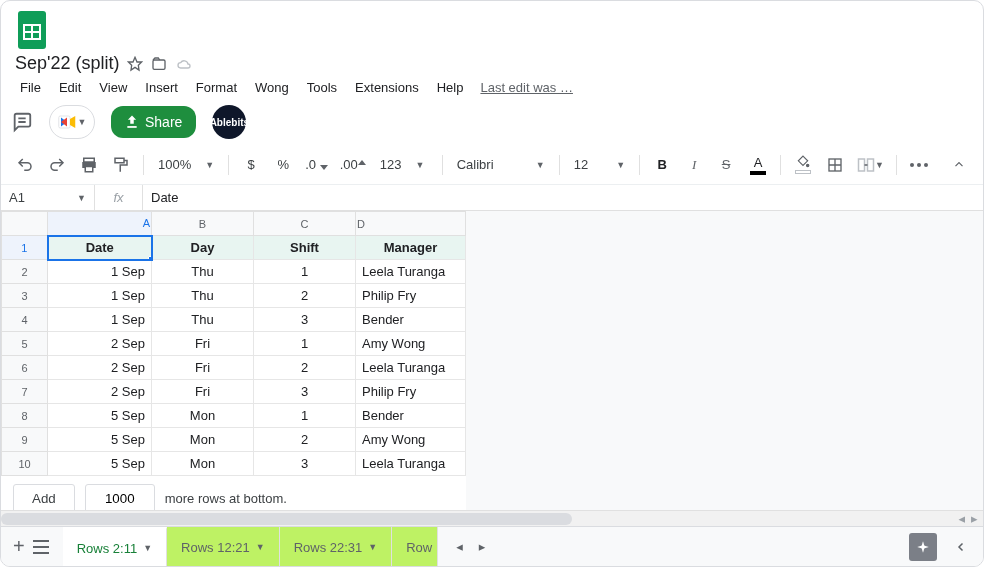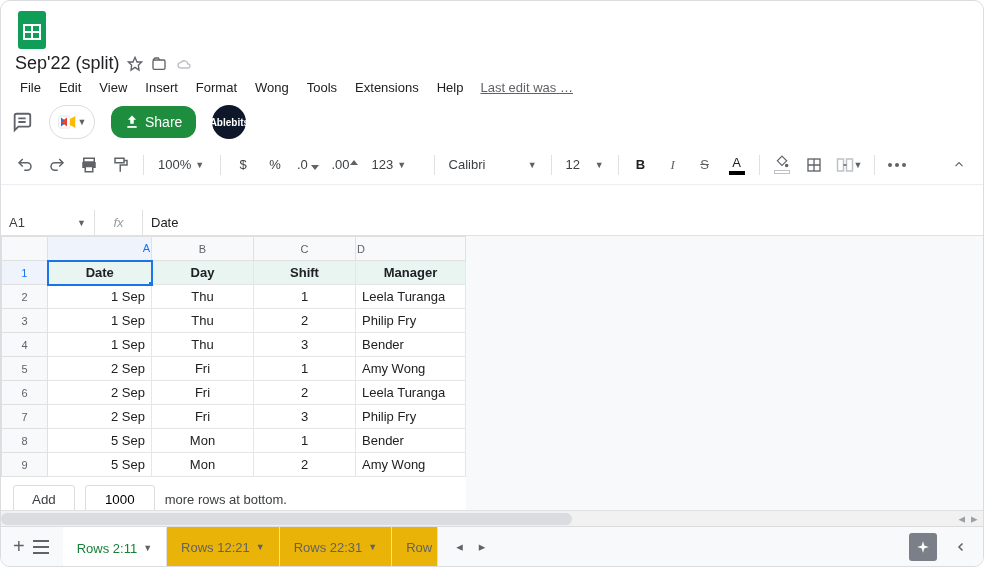--- a/index.html
+++ b/index.html
@@ -103,33 +103,32 @@
   }
   .tb-btn{
     min-width:28px;height:28px;
     display:flex;align-items:center;justify-content:center;
     border-radius:3px;cursor:pointer;color:#5f6368;
     padding:0 4px;
   }
   .tb-sep{width:1px;height:20px;background:#e0e0e0;margin:0 4px;}
   .tb-txt{color:#3c4043;font-size:13px;}
   .tb-select{
-    display:flex;align-items:center;gap:4px;
+    display:flex;align-items:center;gap:14px;
     min-width:60px;padding:0 6px;height:28px;cursor:pointer;border-radius:3px;color:#3c4043;
   }
   .tb-bold{font-weight:bold;color:#202124;}
   .tb-underline-color{
     display:flex;flex-direction:column;align-items:center;gap:1px;
   }
   
   .fx-row{
     display:flex;
     border-bottom:1px solid #e0e0e0;
     height:26px;
-    margin-top:25px;
   }
   .name-box{
     width:94px;border-right:1px solid #e0e0e0;height:100%;
     display:flex;align-items:center;padding:0 8px;justify-content:space-between;
     color:#3c4043;
   }
   .fx-label{
     width:48px;color:#9aa0a6;font-style:italic;display:flex;align-items:center;justify-content:center;height:100%;border-right:1px solid #e0e0e0;
   }
   .fx-input{
@@ -186,21 +185,21 @@
   .hscroll-thumb{position:absolute;left:0;top:2px;height:12px;width:60%;background:#dadce0;border-radius:6px;}
   .hscroll-arrows{width:30px;display:flex;align-items:center;justify-content:center;gap:6px;color:#9aa0a6;}
   
   .tabs-row{
     height:40px;border-top:1px solid #dadce0;display:flex;align-items:center;
     padding:0 6px;gap:8px;background:#f8f9fa;
   }
   .tabs-left{display:flex;align-items:center;gap:8px;padding:0 6px;}
   .tab{
     padding:0 14px;height:40px;display:flex;align-items:center;gap:6px;cursor:pointer;
-    color:#5f6368;border-right:1px solid #e0e0e0;background:#eab308;
+    color:#5f6368;border-right:1px solid #e0e0e0;background:#bef264;
   }
   .tab.active{background:#fff;color:#188038;font-weight:500;border-top:2px solid transparent;}
   .tabs-nav{display:flex;align-items:center;gap:16px;color:#5f6368;padding:0 10px;}
   .tabs-spacer{flex:1;}
   .explore{
     width:28px;height:28px;border-radius:3px;background:#7b7f87;display:flex;align-items:center;justify-content:center;color:#fff;
   }
   .tri{font-size:9px;color:#5f6368;}
   svg{display:block;}
 </style>
@@ -476,20 +475,27 @@
             <td class="cell colC">1</td>
             <td class="cell colD">Bender</td>
           </tr>
           <tr>
             <th class="row-head">9</th>
             <td class="cell colA">5 Sep</td>
             <td class="cell colB">Mon</td>
             <td class="cell colC">2</td>
             <td class="cell colD">Amy Wong</td>
           </tr>
+          <tr>
+            <th class="row-head">10</th>
+            <td class="cell colA">5 Sep</td>
+            <td class="cell colB">Mon</td>
+            <td class="cell colC">3</td>
+            <td class="cell colD">Leela Turanga</td>
+          </tr>
         </tbody>
     </table>
     <div class="add-row-bar">
       <button class="add-btn">Add</button>
       <input class="row-count" value="1000" style="">
       <span>more rows at bottom.</span>
     </div>
     <div class="gray-area" style="left:465px;top:0;right:0;bottom:0"></div>
   </div>
   <div class="hscroll">

